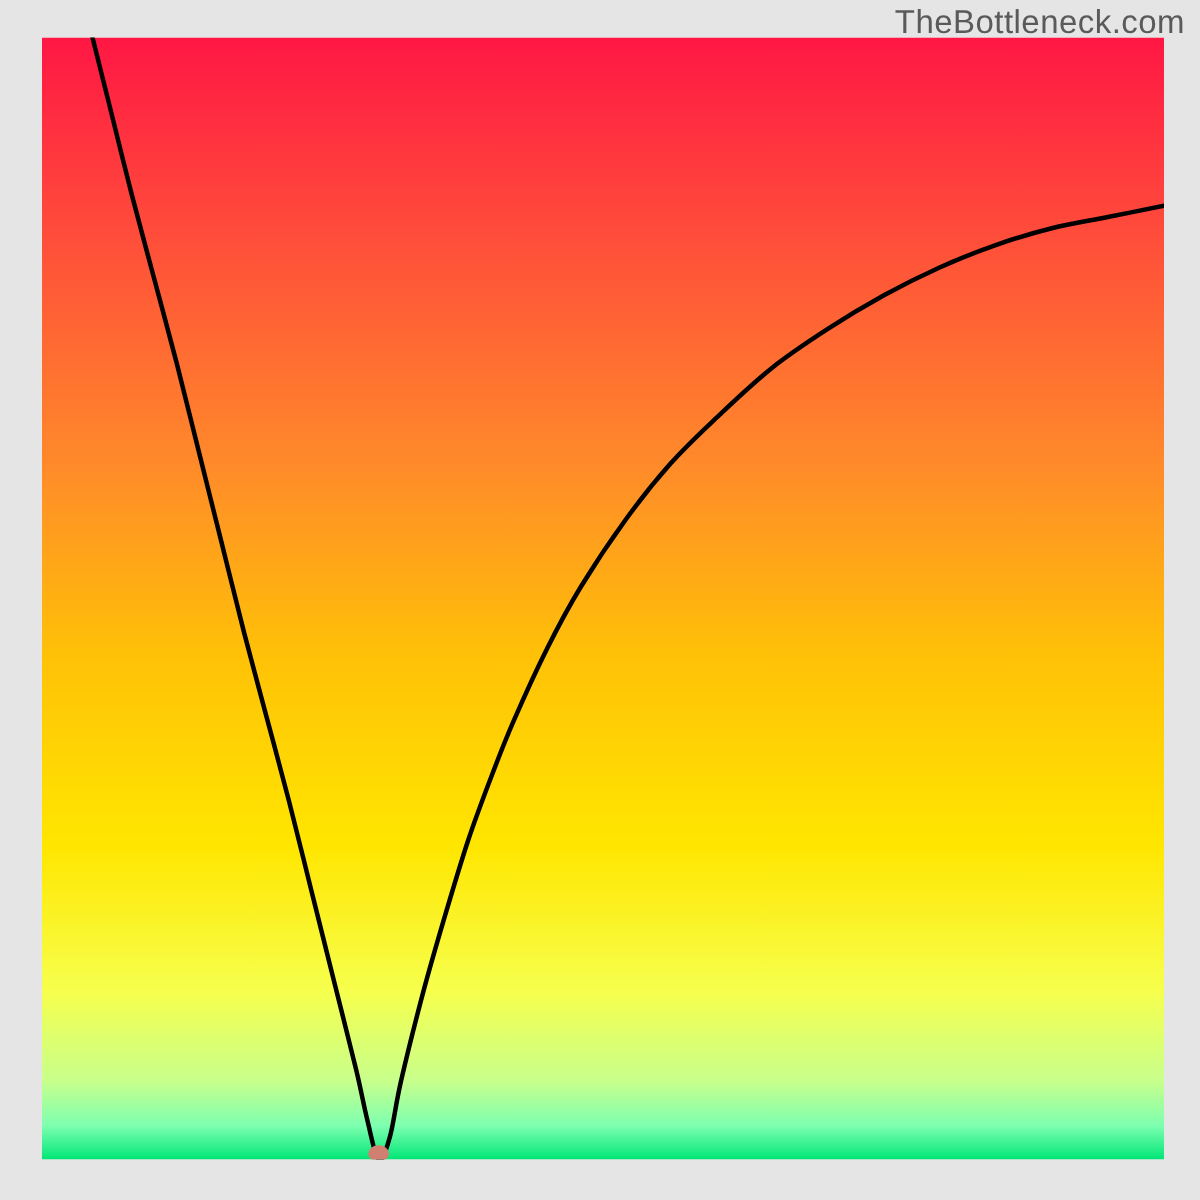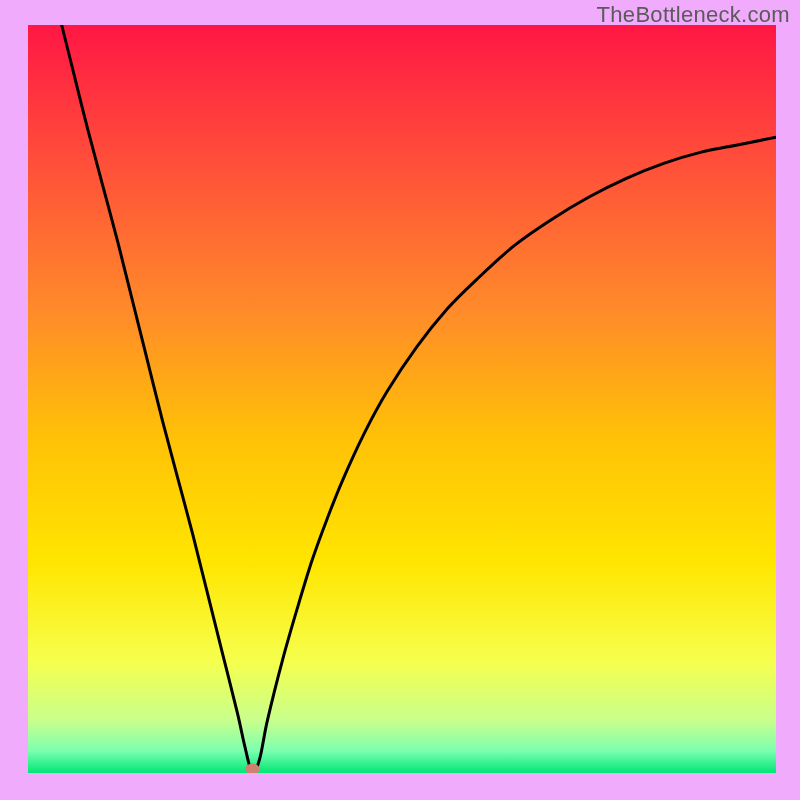--- a/index.html
+++ b/index.html
@@ -8,21 +8,21 @@
     width: 800px;
     height: 800px;
     background: #000000;
     overflow: hidden;
     font-family: Arial, Helvetica, sans-serif;
   }
   .frame {
     position: relative;
     width: 800px;
     height: 800px;
-    background: #f0abfc;
+    background: #e5e5e5;
   }
   .watermark {
     position: absolute;
     top: 2px;
     right: 10px;
     color: #5a5a5a;
     font-size: 22px;
     font-weight: 500;
     letter-spacing: 0.3px;
     z-index: 5;

